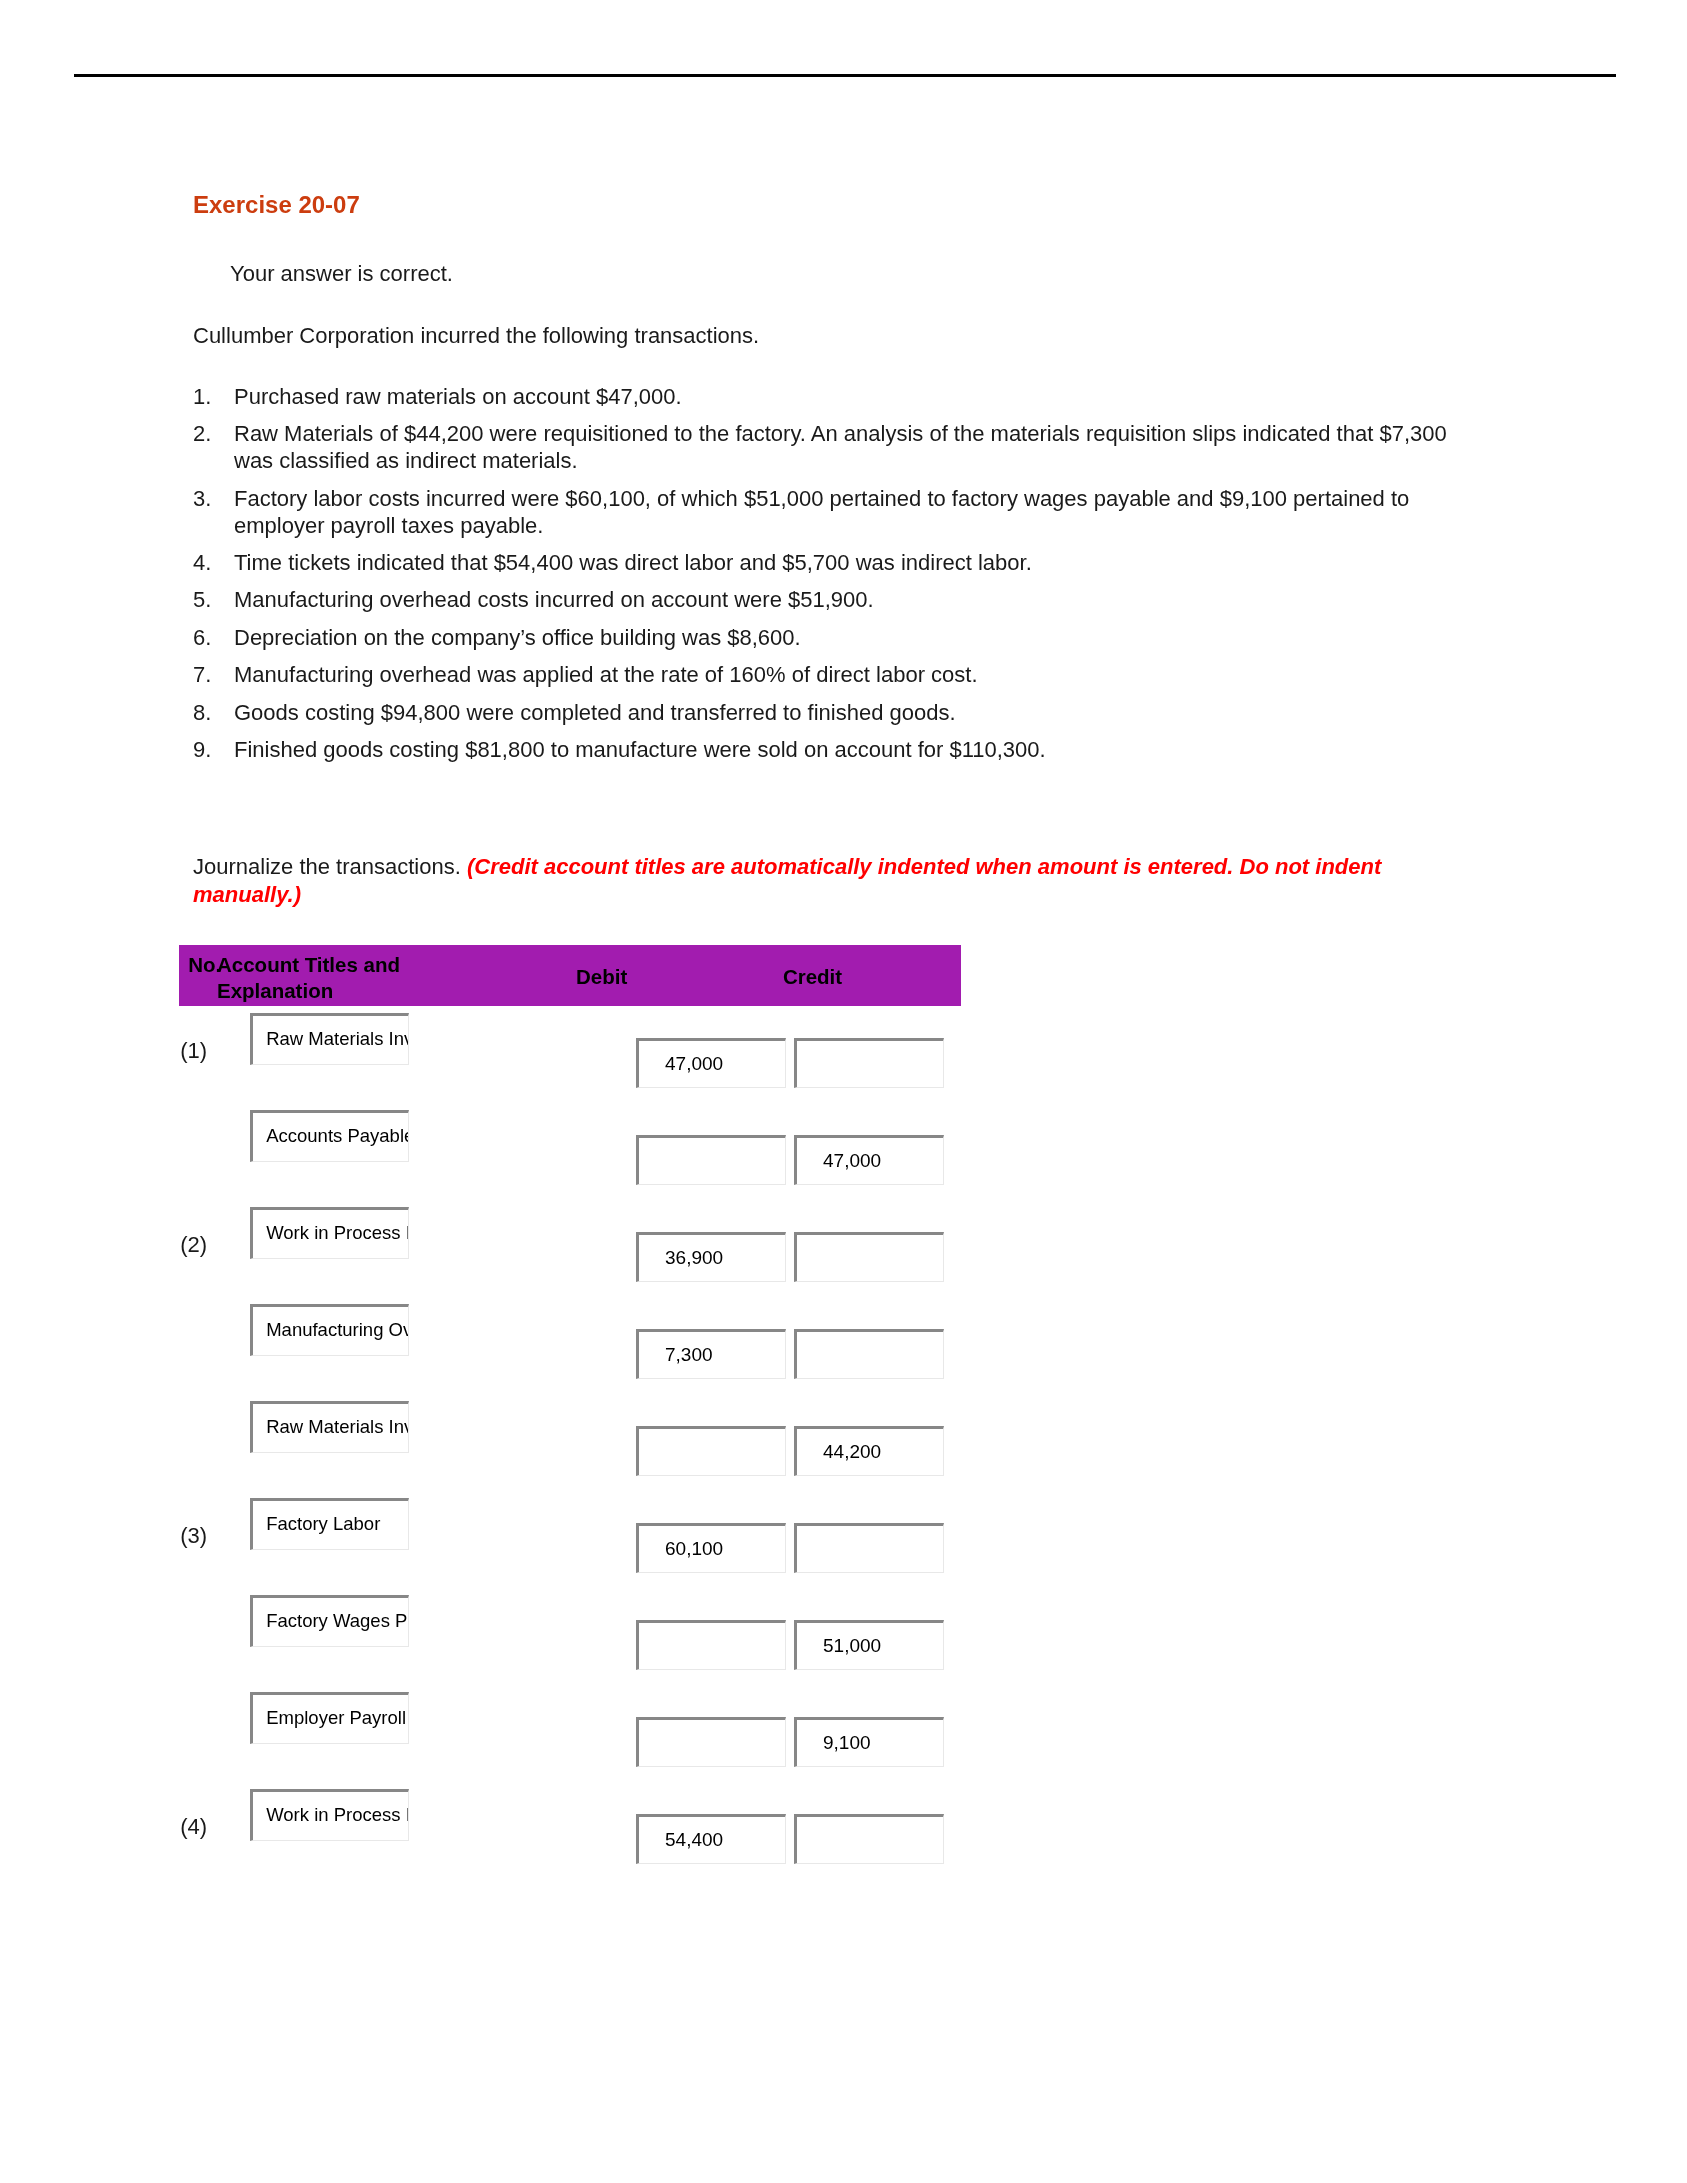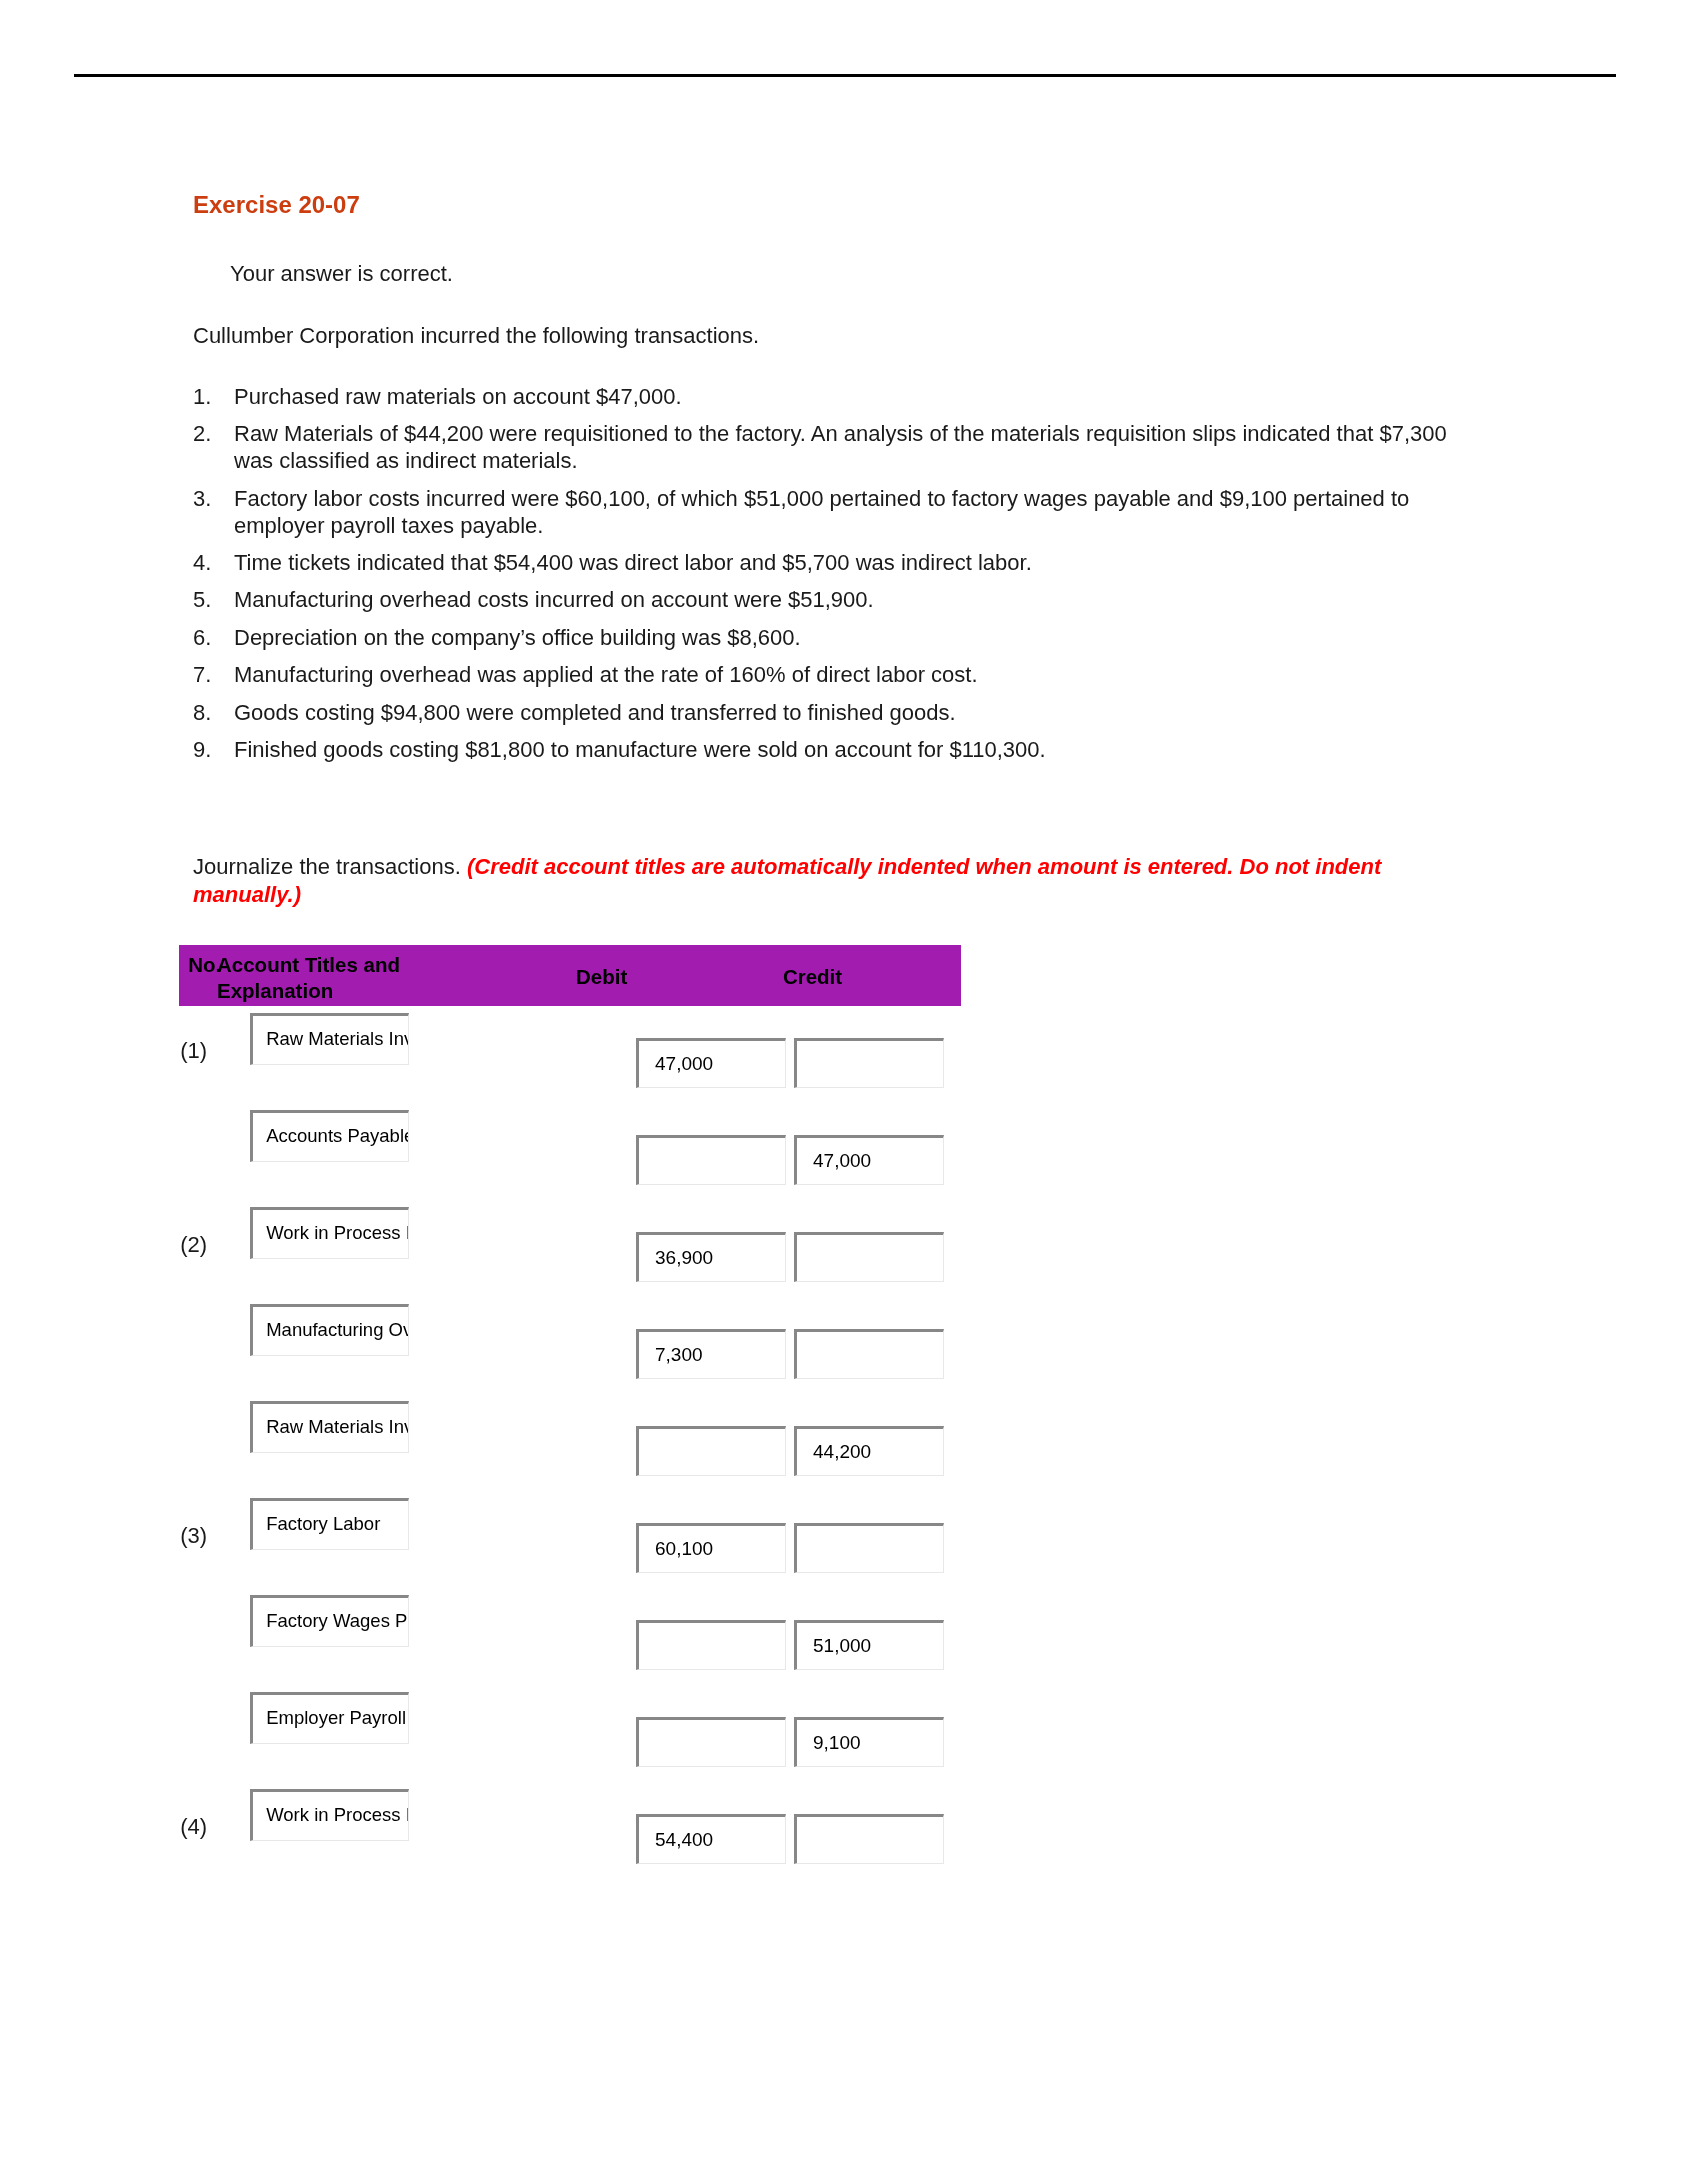--- a/index.html
+++ b/index.html
@@ -196,21 +196,21 @@
     color: #000000;
   }
 
   .amt-field {
     top: 32px;
     width: 150px;
     height: 50px;
     line-height: 46px;
     font-size: 19px;
     color: #000000;
-    padding-left: 16px;
+    padding-left: 26px;
   }
   .debit-field  { left: 457px; }
   .credit-field { left: 615px; }
 
 </style>
 </head>
 <body>
 
 <div class="page">
 

